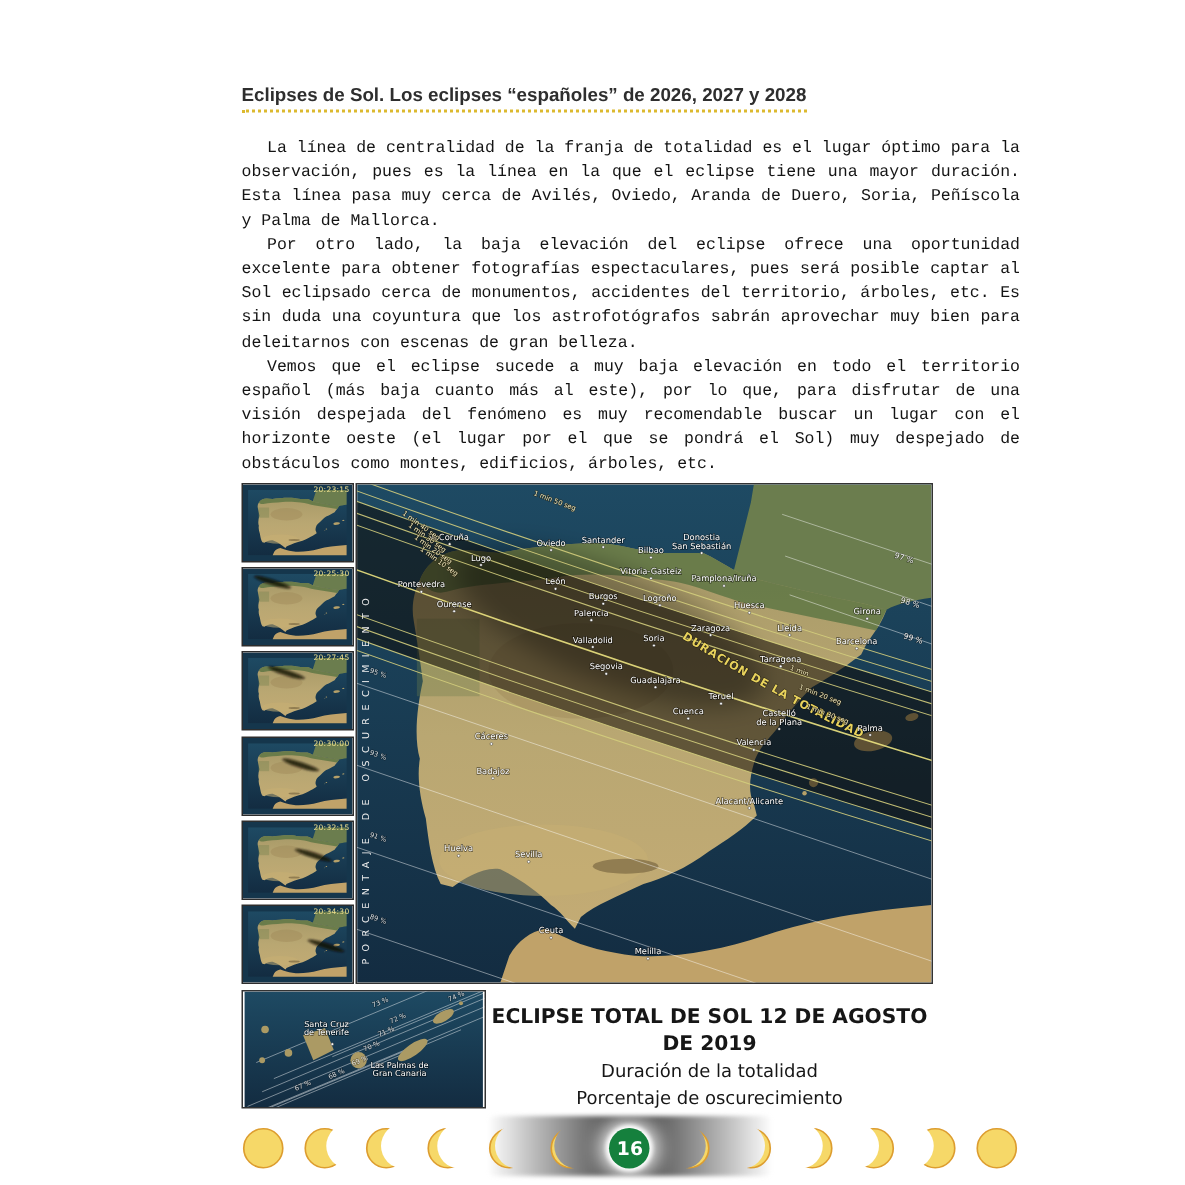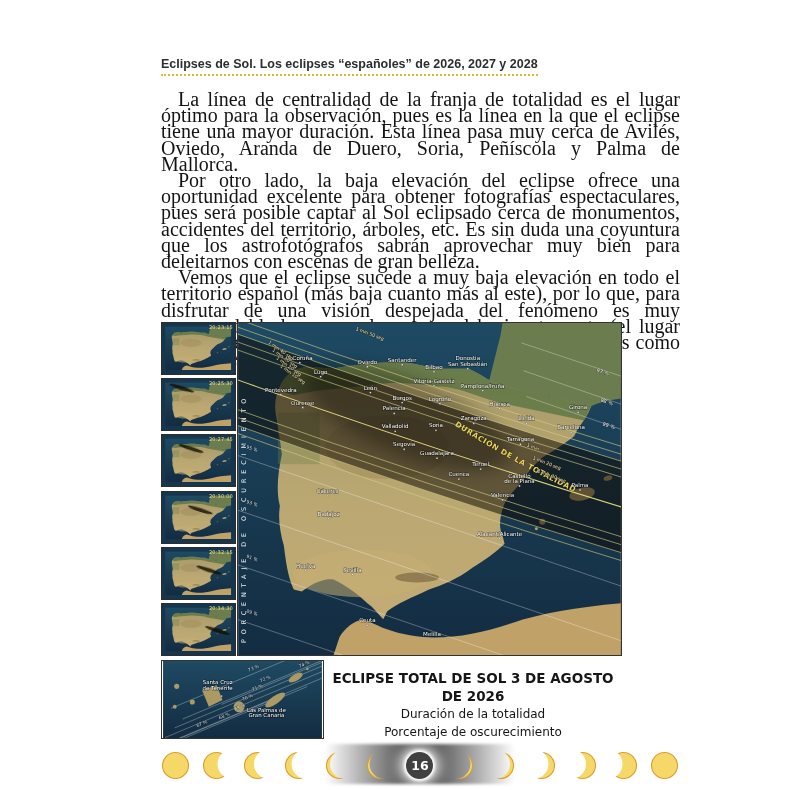--- a/index.html
+++ b/index.html
@@ -7,21 +7,21 @@
   .page{position:relative;width:768px;height:790px;background:#fff;overflow:hidden;
         font-family:"Liberation Sans",sans-serif;margin-left:24px;}
 
   
   .header{position:absolute;left:137px;top:54px;}
   .header h1{margin:0;font:600 12.5px/15px "Liberation Sans",sans-serif;color:#2e2e2e;
              display:inline-block;border-bottom:2px dotted #dcb92f;padding-bottom:2px;}
 
   
   .body-text{position:absolute;left:137px;top:91px;width:519px;
-             font-family:Liberation Serif, serif;font-size:20px;
+             font-family:Liberation Mono, monospace;font-size:11px;
              line-height:16.2px;color:#141414;text-align:justify;}
   .body-text p{margin:0;text-indent:17px;}
 
   
   .thumbs{position:absolute;left:137px;top:322px;width:75px;height:334px;
           display:flex;flex-direction:column;justify-content:space-between;}
   .thumb{position:relative;width:75px;height:53px;border:1px solid #2d2d2d;overflow:hidden;}
   .thumb svg{display:block;width:100%;height:100%;background:#15364c;}
   .thumb .stamp{position:absolute;top:1px;right:2px;font:5px "DejaVu Sans",sans-serif;
                 color:#efe08d;letter-spacing:.2px;}
@@ -38,21 +38,21 @@
   .cap-line{font:12px/18px "DejaVu Sans",sans-serif;}
 
   
   .footer{position:absolute;left:137px;top:747px;width:518px;height:36px;}
   .grad-band{position:absolute;left:50%;top:-3px;transform:translateX(-50%);
              width:190px;height:40px;border-radius:5px;filter:blur(1.5px);
              background:linear-gradient(90deg,rgba(150,150,150,0) 0%,#b5b5b5 18%,
                         #5e5e5e 40%,#3e3e3e 50%,#5e5e5e 60%,#b5b5b5 82%,rgba(150,150,150,0) 100%);}
   #phase-row{position:relative;z-index:1;display:flex;justify-content:space-between;
              align-items:center;height:100%;}
-  .totality{width:27px;height:27px;border-radius:50%;background:#404040;
+  .totality{width:27px;height:27px;border-radius:50%;background:#15803d;
             display:flex;align-items:center;justify-content:center;
             box-shadow:0 0 3px 2px #fff,0 0 13px 6px rgba(255,255,255,.95);}
   .totality span{font:bold 12.5px "DejaVu Sans",sans-serif;color:#fff;}
 
   
   .city-label{font:5.6px "DejaVu Sans",sans-serif;fill:#ffffff;text-anchor:middle;
               paint-order:stroke;stroke:rgba(0,0,0,.55);stroke-width:.9px;}
   .city-dot{fill:#fff;stroke:#222;stroke-width:.3px;}
   .dur-label{font:4.6px "DejaVu Sans",sans-serif;fill:#f3ecc2;
              paint-order:stroke;stroke:rgba(35,25,0,.65);stroke-width:.8px;}
@@ -394,21 +394,21 @@
           <text class="pct-label small" transform="translate(140,7) rotate(-23)">74 %</text>
           <circle cx="60" cy="36" r="0.9" class="city-dot"></circle>
           <text class="city-label"><tspan x="56" y="24">Santa Cruz</tspan><tspan x="56" y="29.5">de Tenerife</tspan></text>
           <circle cx="92" cy="50" r="0.9" class="city-dot"></circle>
           <text class="city-label"><tspan x="106" y="52">Las Palmas de</tspan><tspan x="106" y="57.5">Gran Canaria</tspan></text>
         </g>
     </svg>
   </div>
 
   <div class="caption">
-    <div class="cap-title">ECLIPSE TOTAL DE SOL 3 DE AGOSTO DE 2026</div>
+    <div class="cap-title">ECLIPSE TOTAL DE SOL 12 DE AGOSTO DE 2019</div>
     <div class="cap-line">Duración de la totalidad</div>
     <div class="cap-line">Porcentaje de oscurecimiento</div>
   </div>
 
   <div class="footer">
     <div class="grad-band"></div>
     <div id="phase-row">
         <svg width="29" height="29" viewBox="0 0 29 29">
           <defs>
             <mask id="pm0">

